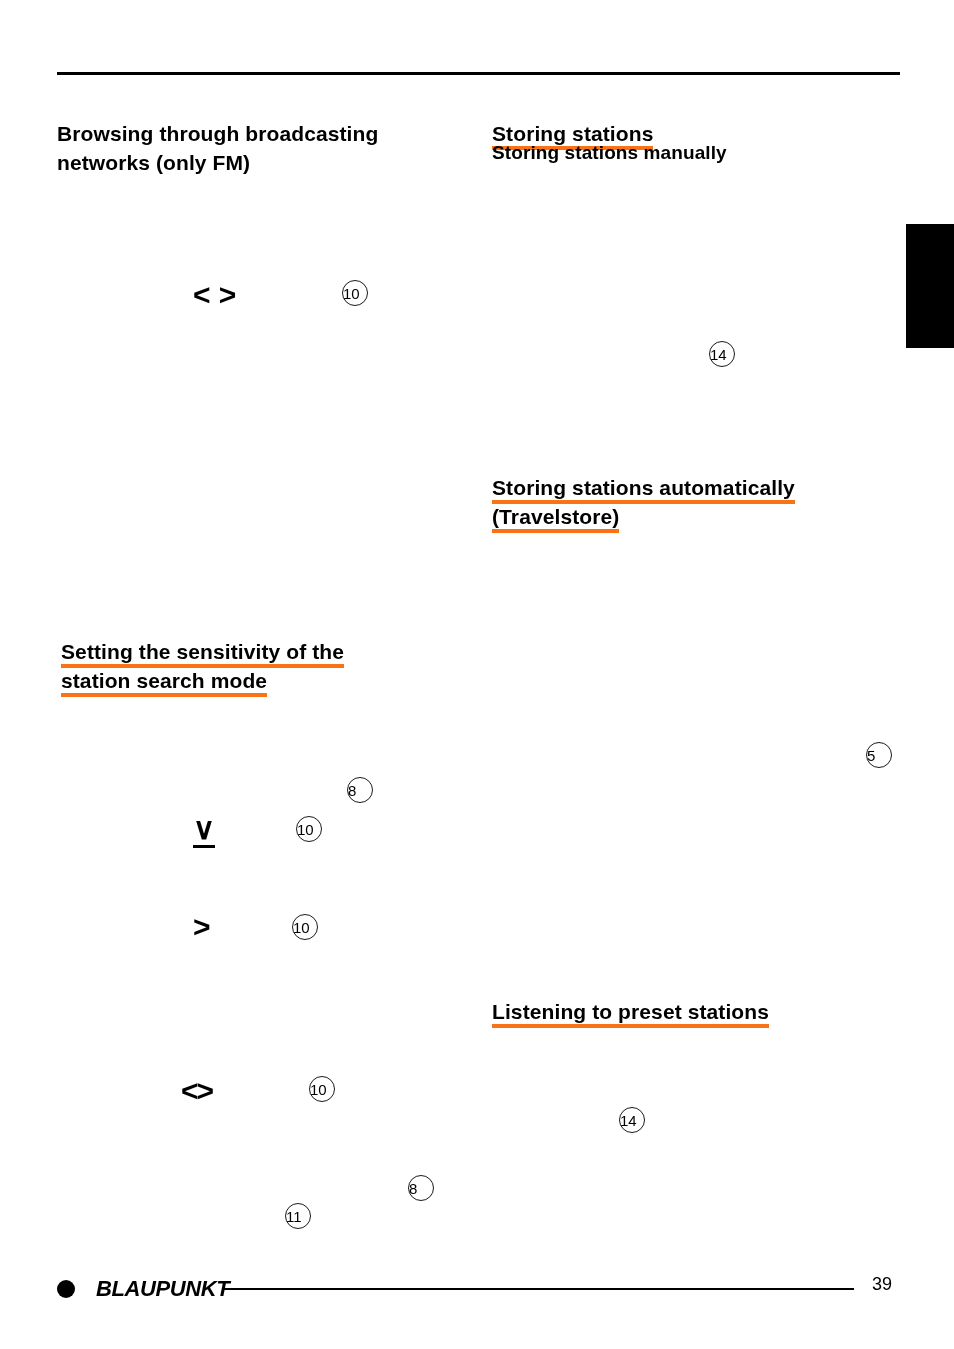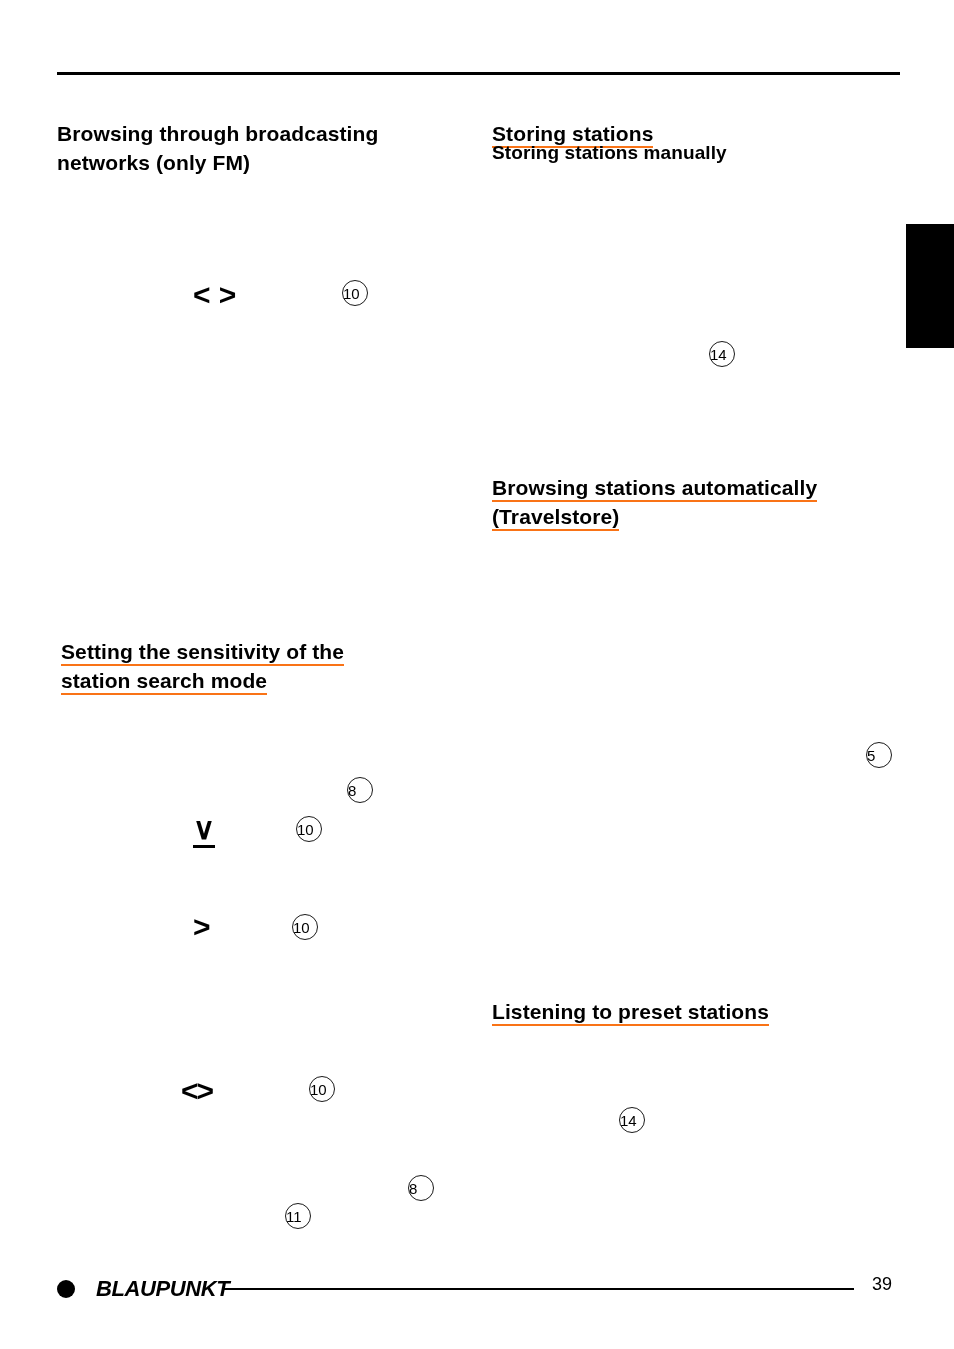--- a/index.html
+++ b/index.html
@@ -69,21 +69,21 @@
   
   .h-main {
     position: absolute;
     font-size: 21px;
     font-weight: bold;
     line-height: 29px;
     letter-spacing: 0.1px;
     white-space: pre-line;
   }
   .h-main.underlined .h-line {
-    border-bottom: 2px solid #f97316;
+    border-bottom: 4px solid #f97316;
     display: inline;
     padding-bottom: 1px;
     box-decoration-break: clone;
     -webkit-box-decoration-break: clone;
   }
   .h-sub {
     position: absolute;
     font-size: 19px;
     font-weight: bold;
     line-height: 26px;
@@ -236,21 +236,21 @@
 
     <div class="h-sub" style="left:0; top:50px;">
       <span>Storing stations manually</span>
     </div>
 
     <div class="ref" style="left:217px; top:251px;">
       <span>14</span>
     </div>
 
     <div class="h-main underlined" style="left:0; top:354px;">
-      <span class="h-line">Browsing stations automatically
+      <span class="h-line">Storing stations automatically
 (Travelstore)</span>
     </div>
 
     <div class="ref" style="left:374px; top:652px;">
       <span>5</span>
     </div>
 
     <div class="h-main underlined" style="left:0; top:878px;">
       <span class="h-line">Listening to preset stations</span>
     </div>

